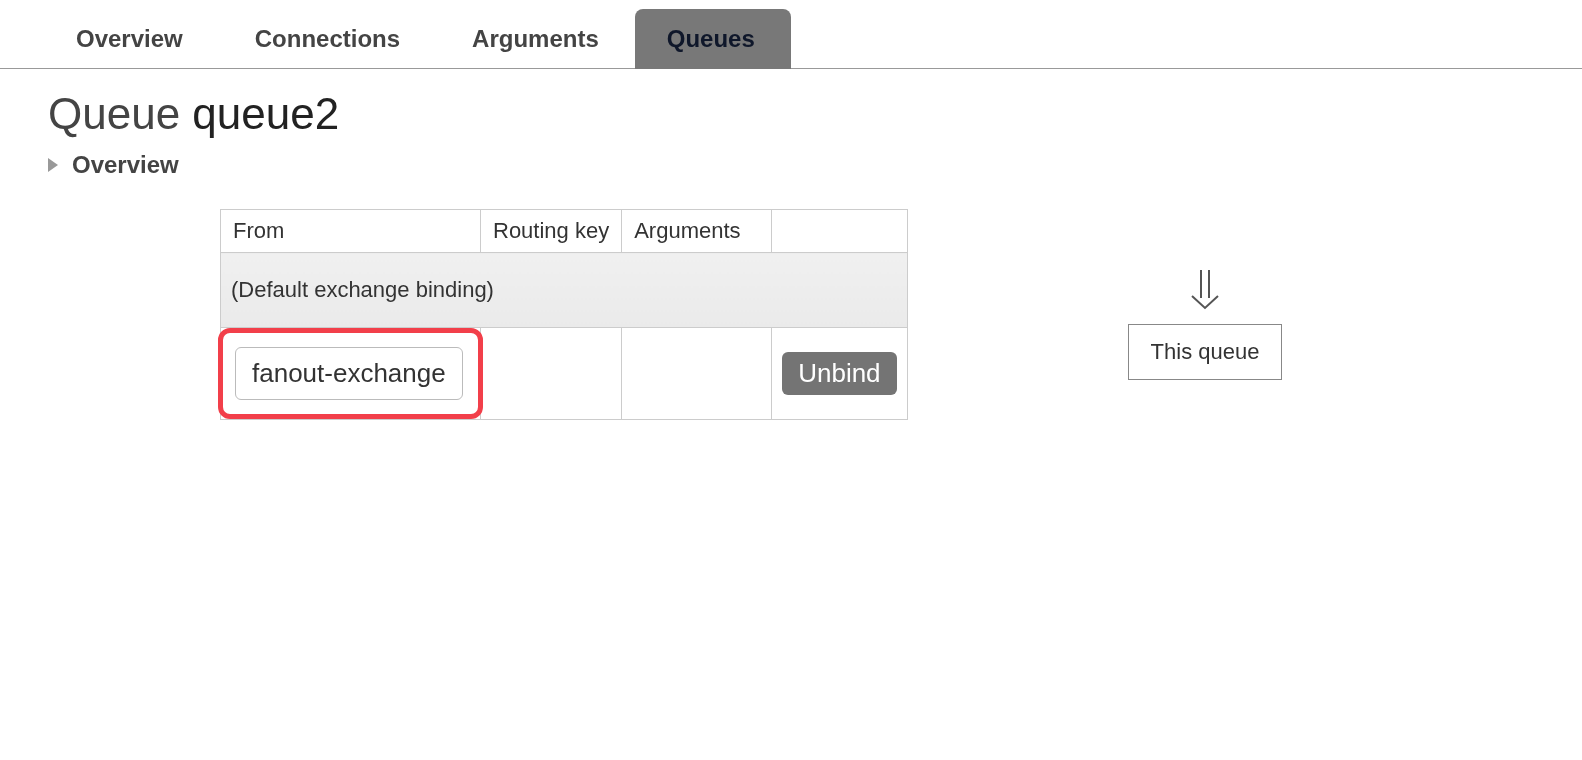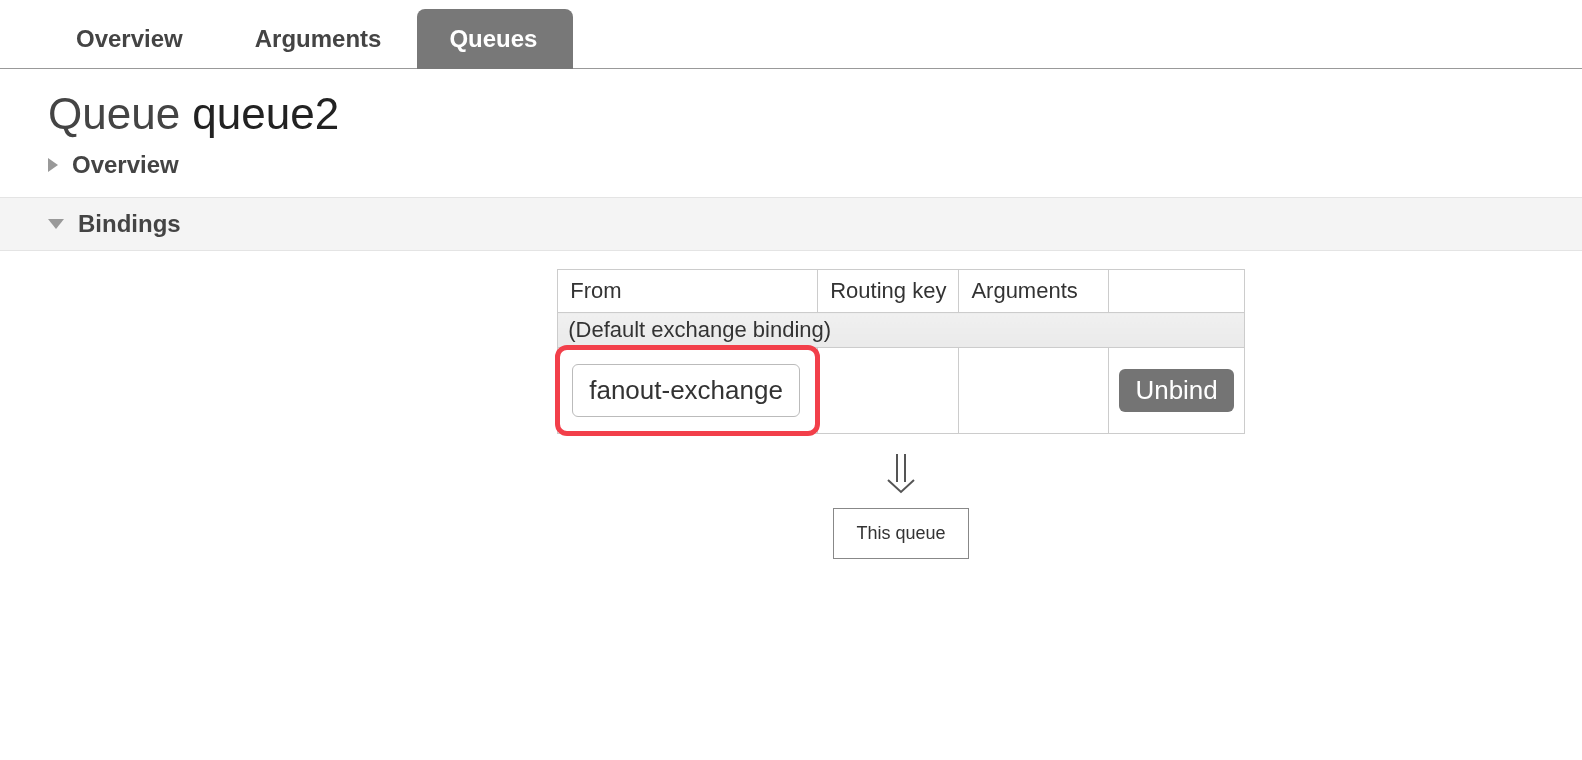--- a/index.html
+++ b/index.html
@@ -25,21 +25,21 @@
       font-weight: bold;
       color: #444;
       cursor: pointer;
       border-top-left-radius: 8px;
       border-top-right-radius: 8px;
       position: relative;
       bottom: -1px;
     }
     .tab.active {
       background: #787878;
-      color: #ffffff;
+      color: #0f172a;
       padding-left: 32px;
     }
     .content {
       padding: 20px 48px;
     }
     h1.title {
       font-size: 44px;
       font-weight: normal;
       color: #444;
     }
@@ -79,21 +79,21 @@
       border-right: 8px solid transparent;
       border-top: 10px solid #999;
     }
     .section-header .label {
       font-size: 24px;
       font-weight: bold;
       color: #444;
     }
     .bindings-body {
       display: flex;
-      flex-direction: column;
+      flex-direction: row;
       align-items: center;
       padding: 12px 0 30px 0;
       background: #fff;
       margin-left: -48px;
       margin-right: -48px;
     }
     .bindings-wrap {
       margin-left: 220px;
     }
     table.bindings {
@@ -104,21 +104,21 @@
       border: 1px solid #ccc;
       font-size: 22px;
       text-align: left;
       font-weight: normal;
       color: #333;
     }
     table.bindings th {
       padding: 8px 12px;
     }
     table.bindings td {
-      padding: 4px 10px;
+      padding: 24px 10px;
     }
     .default-row td {
       background: linear-gradient(#f0f0f0, #eaeaea);
       font-size: 22px;
       color: #333;
       padding: 6px 12px;
     }
     .exchange-box {
       display: inline-block;
       border: 1px solid #bbb;
@@ -160,60 +160,55 @@
       text-align: center;
       margin: 18px auto 10px auto;
     }
     .arrow-down svg {
       width: 34px;
       height: 42px;
     }
     .this-queue-box {
       border: 1px solid #888;
       padding: 14px 22px;
-      font-size: 18px;
+      font-size: 22px;
       color: #333;
       background: #fff;
       display: inline-block;
     }
     .arrow-wrap {
       display: flex;
       flex-direction: column;
       align-items: center;
       margin-left: 220px;
     }
   </style>
 </head>
 <body>
 
 <div class="tabs">
   <div class="tab">Overview</div>
+  <div class="tab">Connections</div>
   <div class="tab">Arguments</div>
   <div class="tab active">Queues</div>
 </div>
 
 <div class="content">
   <h1 class="title">
     <span>Queue </span><span class="title-name">queue2</span>
   </h1>
 
   <div class="section">
     <div class="section-header">
       <div class="chevron collapsed"></div>
       <div class="label">Overview</div>
     </div>
   </div>
 
 
-  <div class="section bindings-sec">
-    <div class="section-header">
-      <div class="chevron expanded"></div>
-      <div class="label">Bindings</div>
-    </div>
-  </div>
 
   <div class="bindings-body">
     <div class="bindings-wrap">
     <table class="bindings">
       <thead>
         <tr>
           <th class="from-cell">From</th>
           <th class="routing-cell">Routing key</th>
           <th class="args-cell">Arguments</th>
           <th class="action-cell"></th>

